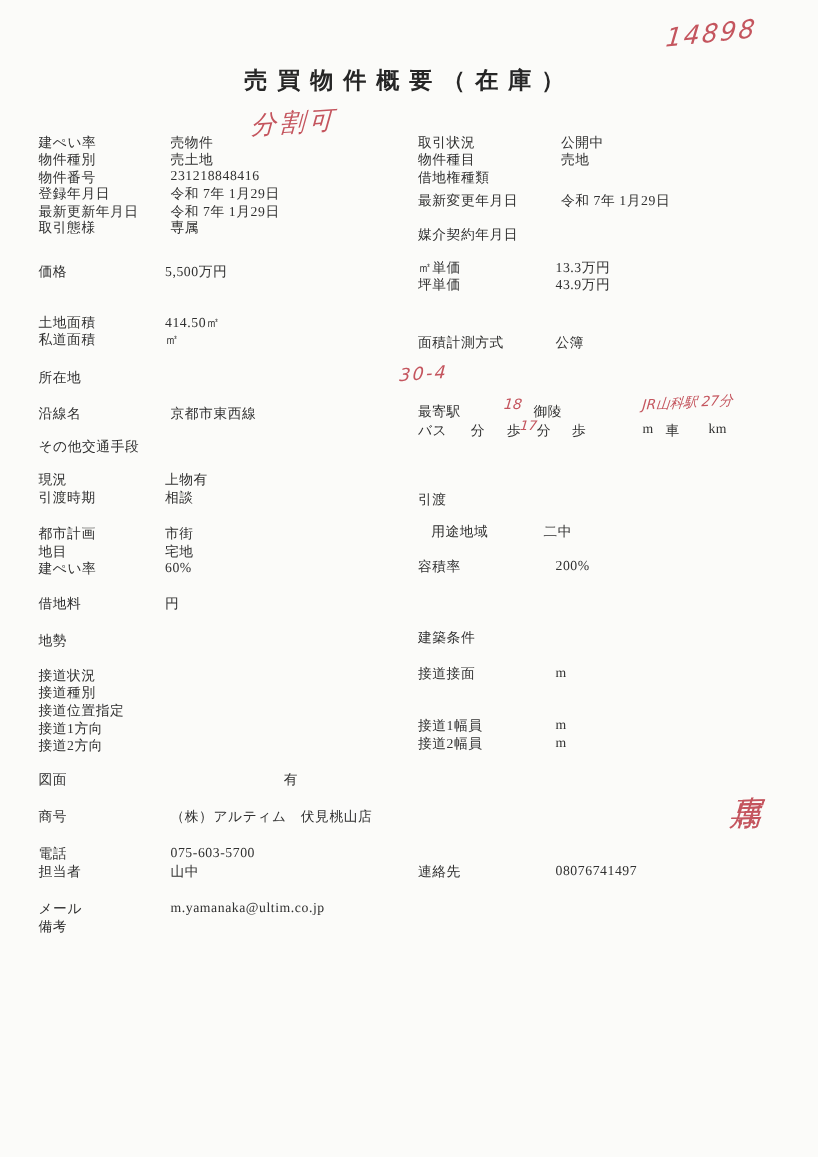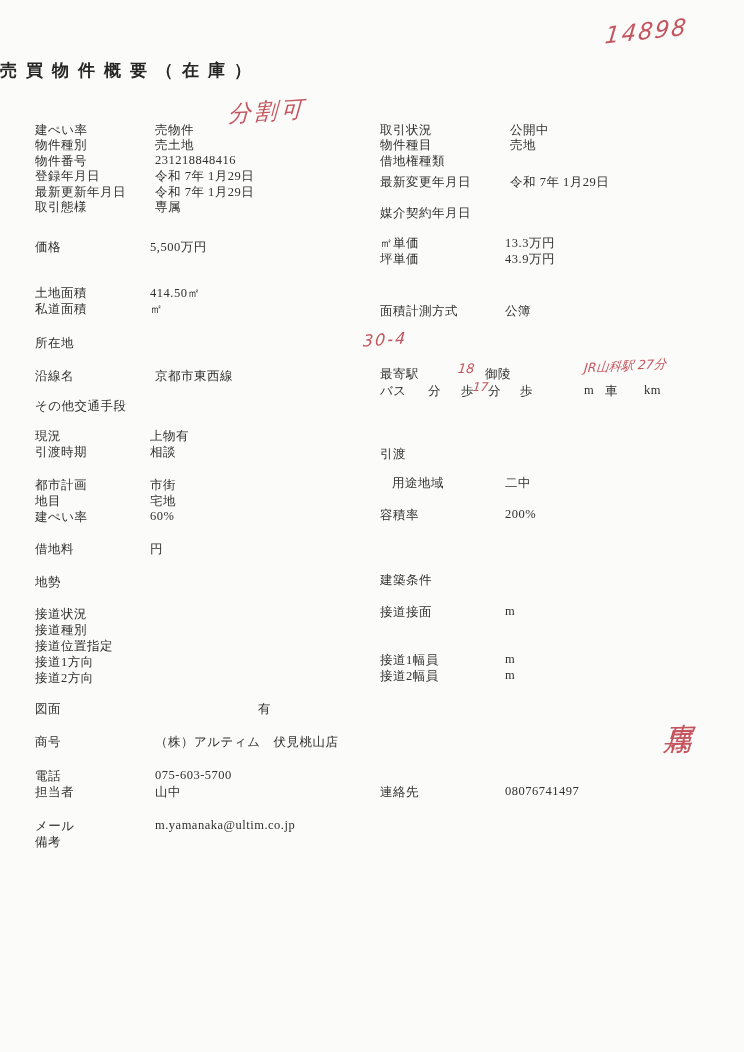--- a/index.html
+++ b/index.html
@@ -21,21 +21,22 @@
     position:absolute;
     font-size:12.5px;
     color:var(--ink);
     white-space:pre;
     letter-spacing:0.5px;
   }
   .rv{}
   .title{
     position:absolute;
     top:59px;left:0;width:100%;
-    font-size:17px;
+    text-align:center;
+    font-size:21px;
     font-weight:bold;
     letter-spacing:9px;
     color:#262626;
     white-space:pre;
   }
   .hw{
     position:absolute;
     color:var(--red);
     font-family:"DejaVu Sans",sans-serif;
     font-style:italic;
@@ -125,21 +126,21 @@
 
   <span class="t" style="left:35px;top:428px">現況</span>
   <span class="t rv" style="left:150px;top:428px;width:110px">上物有</span>
   <span class="t" style="left:35px;top:444px">引渡時期</span>
   <span class="t rv" style="left:150px;top:444px;width:110px">相談</span>
   <span class="t" style="left:380px;top:446px">引渡</span>
 
   <span class="t" style="left:35px;top:477px">都市計画</span>
   <span class="t rv" style="left:150px;top:477px;width:110px">市街</span>
   <span class="t" style="left:392px;top:475px">用途地域</span>
-  <span class="t rv" style="left:505px;top:475px;width:115px">二中</span>
+  <span class="t rv" style="left:494px;top:475px;width:115px">二中</span>
   <span class="t" style="left:35px;top:493px">地目</span>
   <span class="t rv" style="left:150px;top:493px;width:110px">宅地</span>
   <span class="t" style="left:35px;top:509px">建ぺい率</span>
   <span class="t rv" style="left:150px;top:509px;width:110px">60%</span>
   <span class="t" style="left:380px;top:507px">容積率</span>
   <span class="t rv" style="left:505px;top:507px;width:118px">200%</span>
 
   <span class="t" style="left:35px;top:541px">借地料</span>
   <span class="t rv" style="left:150px;top:541px;width:110px">円</span>
   <span class="t" style="left:35px;top:574px">地勢</span>

